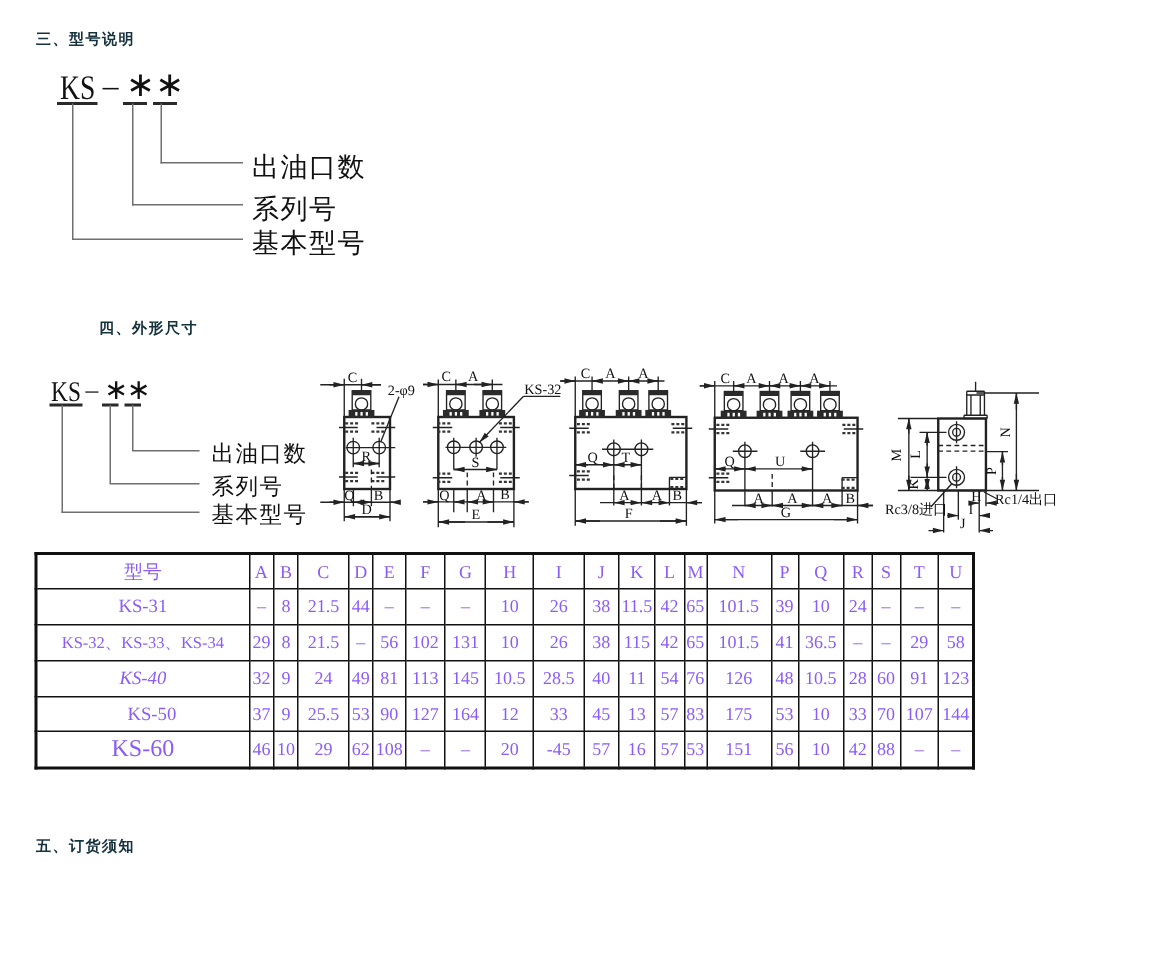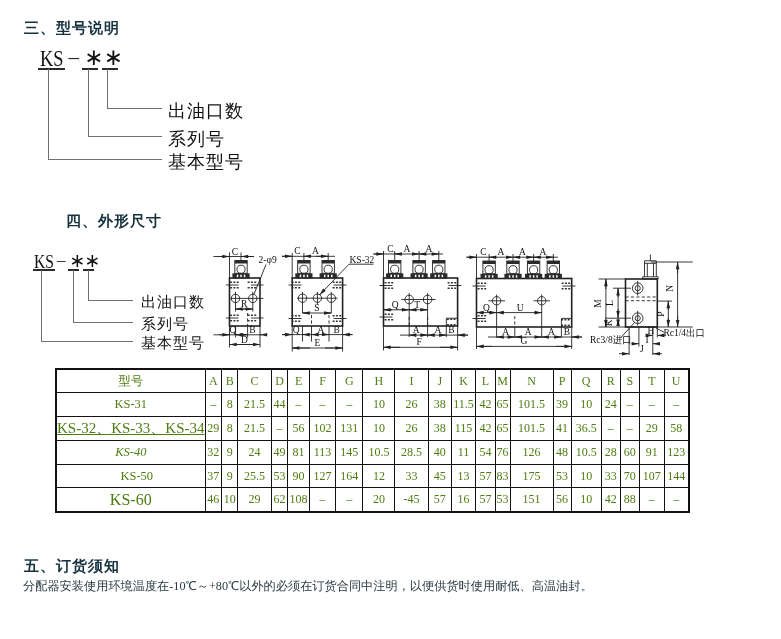--- a/index.html
+++ b/index.html
@@ -1,28 +1,28 @@
 <!DOCTYPE html>
 <html><head>
 <meta charset="utf-8">
 <style>
   html,body{margin:0;padding:0;background:#ffffff;}
   .page{position:relative;width:781px;height:639px;background:#ffffff;overflow:hidden;
         font-family:"Liberation Serif",serif;color:#1a1a1a;}
-  .sec-heading{position:absolute;font-size:15px;font-weight:bold;color:#15323e;
+  .sec-heading{position:absolute;font-size:10px;font-weight:bold;color:#15323e;
         letter-spacing:1px;white-space:nowrap;font-family:Liberation Mono, monospace;}
   .hline{position:absolute;height:1px;background:#6f6f6f;}
   .vline{position:absolute;width:1px;background:#6f6f6f;}
   .uline{position:absolute;height:2px;background:#2a2a2a;}
   .code-txt{position:absolute;color:#111;font-weight:normal;white-space:nowrap;
         font-family:"Liberation Serif",serif;transform-origin:left bottom;}
   .callout-label{position:absolute;color:#111;white-space:nowrap;letter-spacing:1px;}
   .note-body{position:absolute;font-size:12.2px;color:#2b3a42;white-space:nowrap;}
   table.dims{position:absolute;left:23px;top:368px;border-collapse:collapse;
-        table-layout:fixed;font-size:12px;color:#4d7c0f;margin-left:32px;}
+        table-layout:fixed;font-size:12px;color:#8b5cf6;}
   table.dims td,table.dims th{border:1px solid #111;text-align:center;vertical-align:middle;
         padding:0;font-weight:normal;overflow:hidden;white-space:nowrap;}
   table.dims{border:2px solid #111;}
   table.dims tr{height:23.8px;}
   svg.drawings{position:absolute;left:210px;top:243px;}
   svg.drawings text{font-family:"Liberation Serif",serif;fill:#111;}
 </style>
 </head>
 <body>
 
@@ -573,21 +573,21 @@
           <td>65</td>
           <td>101.5</td>
           <td>39</td>
           <td>10</td>
           <td>24</td>
           <td>–</td>
           <td>–</td>
           <td>–</td>
         </tr>
         <tr>
-          <td style="font-size: 15px; text-decoration: underline;">KS-32、KS-33、KS-34</td>
+          <td style="font-size: 11px;">KS-32、KS-33、KS-34</td>
           <td>29</td>
           <td>8</td>
           <td>21.5</td>
           <td>–</td>
           <td>56</td>
           <td>102</td>
           <td>131</td>
           <td>10</td>
           <td>26</td>
           <td>38</td>
@@ -668,15 +668,14 @@
           <td>10</td>
           <td>42</td>
           <td>88</td>
           <td>–</td>
           <td>–</td>
         </tr>
       </tbody>
   </table>
 
   <div class="sec-heading" style="left:24px;top:557px;">五、订货须知</div>
-  <div class="note-body" style="left:23px;top:578px;">分配器安装使用环境温度在-10℃～+80℃以外的必须在订货合同中注明，以便供货时使用耐低、高温油封。</div>
 
 </div>
 
 </body></html>

